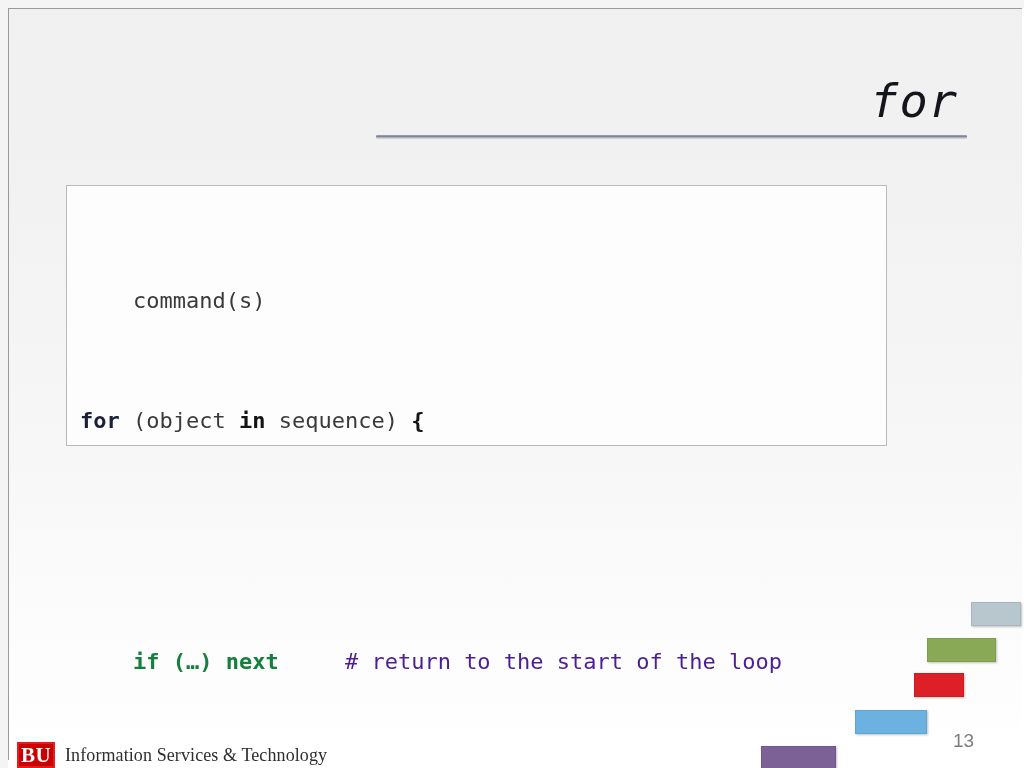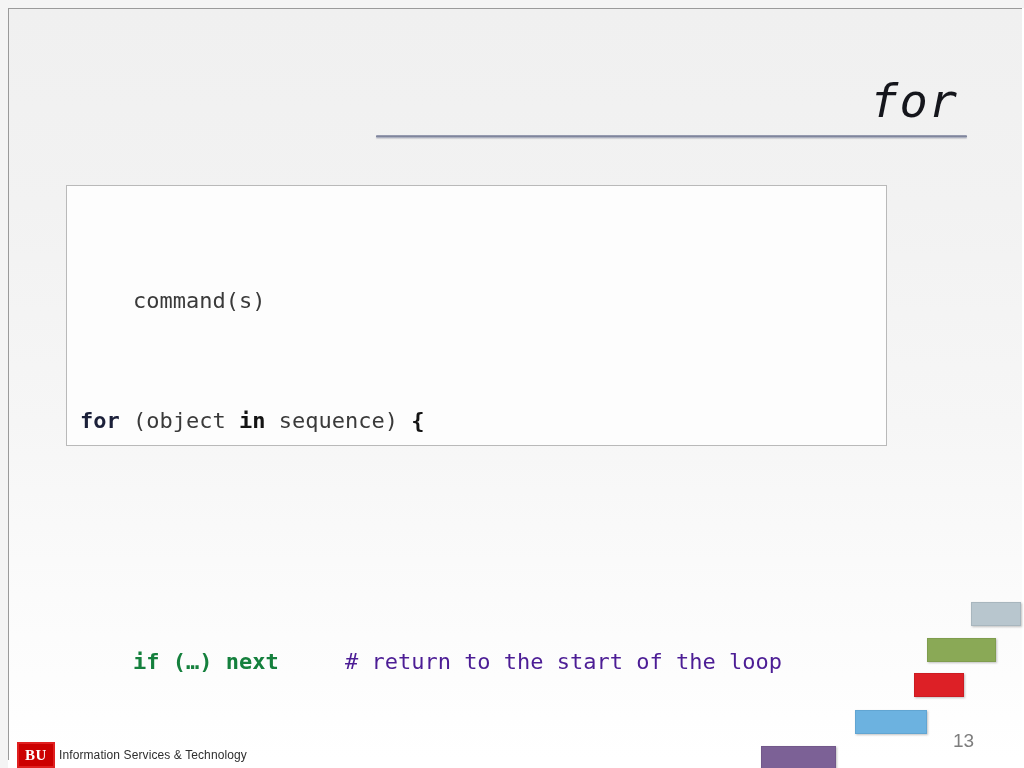--- a/index.html
+++ b/index.html
@@ -142,30 +142,30 @@
     width: 38px;
     height: 26px;
     background: #cc0000;
     border: 2px solid #e02020;
     box-sizing: border-box;
     display: flex;
     align-items: center;
     justify-content: center;
     color: #ffffff;
     font-family: "Liberation Serif", serif;
-    font-size: 15px;
+    font-size: 21px;
     font-weight: bold;
     letter-spacing: 0.5px;
     line-height: 1;
   }
 
   .footer-text {
-    margin-left: 4px;
-    font-family: Liberation Sans, sans-serif;
-    font-size: 12px;
+    margin-left: 10px;
+    font-family: Liberation Serif, serif;
+    font-size: 18px;
     color: #2e2e2e;
     letter-spacing: 0.1px;
   }
 </style>
 </head>
 <body>
 
 <div id="slide">
 
   <div class="gutter-top"></div>

